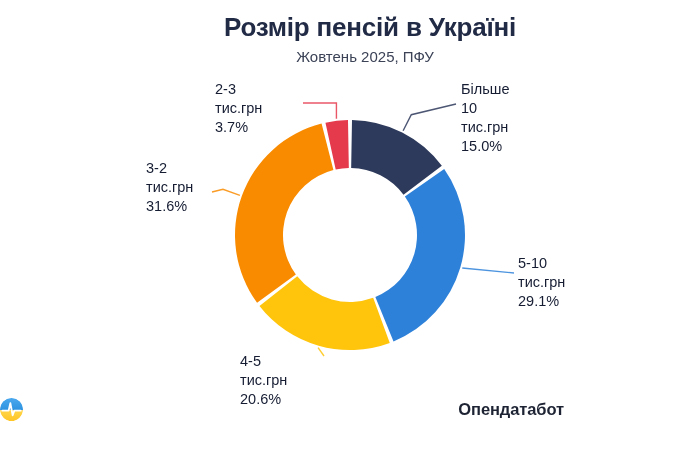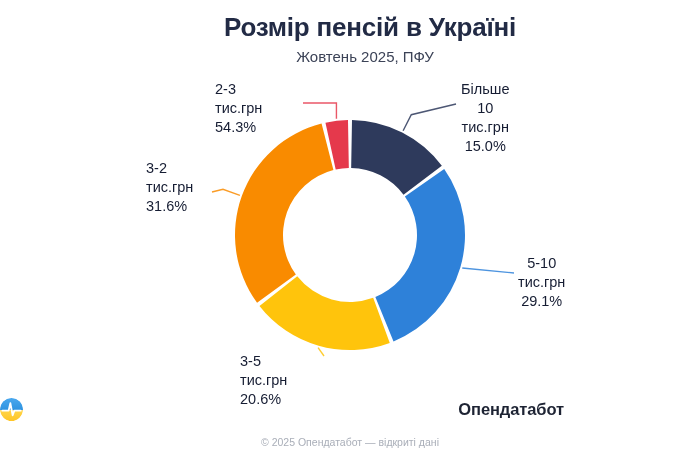--- a/index.html
+++ b/index.html
@@ -67,21 +67,21 @@
     white-space: nowrap;
   }
   .slice-label .name {
     font-weight: normal;
     display: block;
   }
   .slice-label .pct {
     font-weight: normal;
     display: block;
   }
-  .label-right { text-align: center; }
+  .label-right { text-align: left; }
   .label-left  { text-align: left; }
 
   .brand {
     position: absolute;
     left: 0;
     bottom: 38px;
     width: 564px;
     display: flex;
     align-items: center;
     justify-content: space-between;
@@ -150,35 +150,35 @@
     <span class="pct">15.0%</span>
   </div>
 
   <div class="slice-label label-right" style="left:518px; top:254px;">
     <span class="name">5-10</span>
     <span class="name">тис.грн</span>
     <span class="pct">29.1%</span>
   </div>
 
   <div class="slice-label label-left" style="left:240px; top:352px;">
-    <span class="name">3-5</span>
+    <span class="name">4-5</span>
     <span class="name">тис.грн</span>
     <span class="pct">20.6%</span>
   </div>
 
   <div class="slice-label label-left" style="left:146px; top:159px;">
     <span class="name">3-2</span>
     <span class="name">тис.грн</span>
     <span class="pct">31.6%</span>
   </div>
 
   <div class="slice-label label-left" style="left:215px; top:80px;">
     <span class="name">2-3</span>
     <span class="name">тис.грн</span>
-    <span class="pct">54.3%</span>
+    <span class="pct">3.7%</span>
   </div>
 
   <div class="brand">
     <span class="brand-logo">
       <svg viewBox="0 0 40 40" width="23" height="23">
         <defs>
           <clipPath id="logoClip">
               <circle cx="20" cy="20" r="20"></circle>
             </clipPath>
           <linearGradient id="logoTop" x1="0" y1="0" x2="0" y2="1">
@@ -193,15 +193,14 @@
         <g clip-path="url(#logoClip)">
           <rect x="0" y="0" width="40" height="21" fill="url(#logoTop)"></rect>
           <rect x="0" y="21" width="40" height="19" fill="url(#logoBot)"></rect>
           <path d="M4 22 L12 22 L15 22 L18 9 L22 30 L25 22 L36 22" fill="none" stroke="#ffffff" stroke-width="3.2" stroke-linecap="round" stroke-linejoin="round"></path>
         </g>
       </svg>
     </span>
     <span class="brand-name">Опендатабот</span>
   </div>
 
-  <div class="copyright">© 2025 Опендатабот — відкриті дані</div>
 
 </div>
 
 </body></html>

